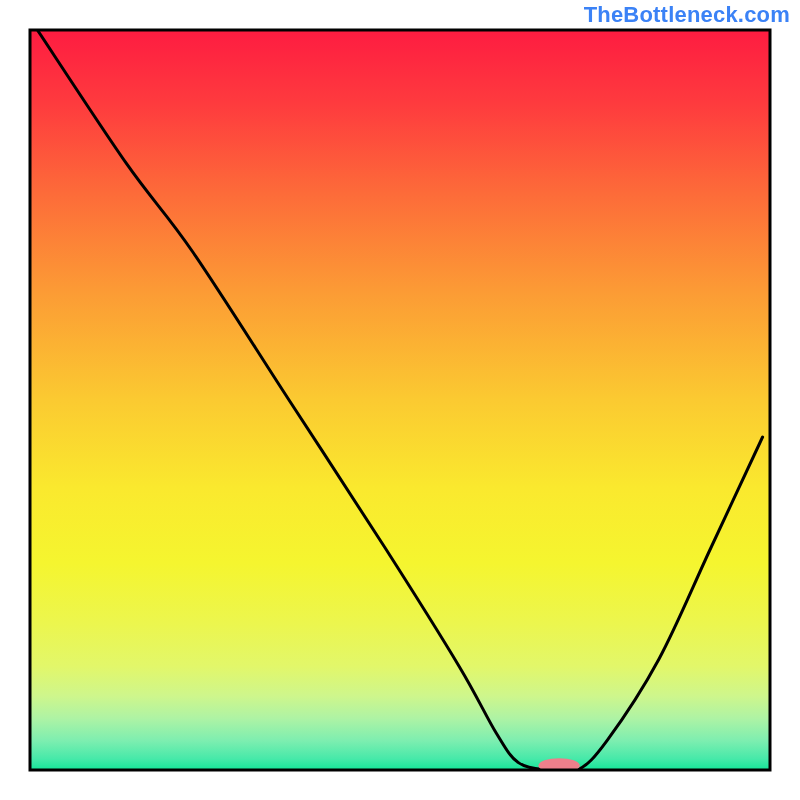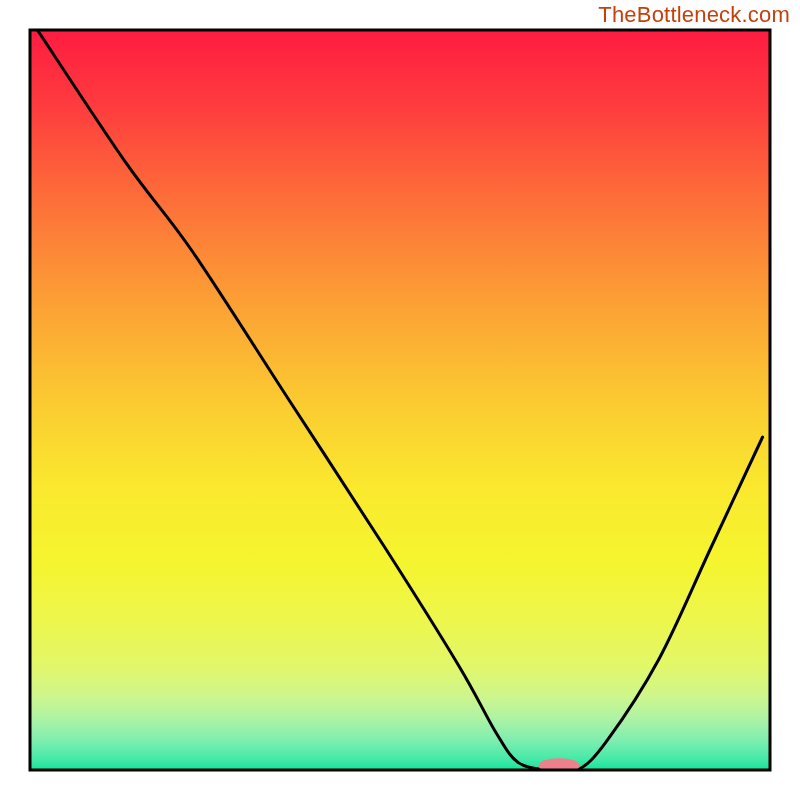--- a/index.html
+++ b/index.html
@@ -13,22 +13,22 @@
   .container {
     position: relative;
     width: 800px;
     height: 800px;
   }
   .watermark {
     position: absolute;
     top: 2px;
     right: 10px;
     font-size: 22px;
-    font-weight: normal;
-    color: #c2410c;
+    font-weight: bold;
+    color: #3b82f6;
     letter-spacing: 0.2px;
   }
   svg.chart {
     position: absolute;
     top: 0;
     left: 0;
   }
 </style>
 </head>
 <body>

